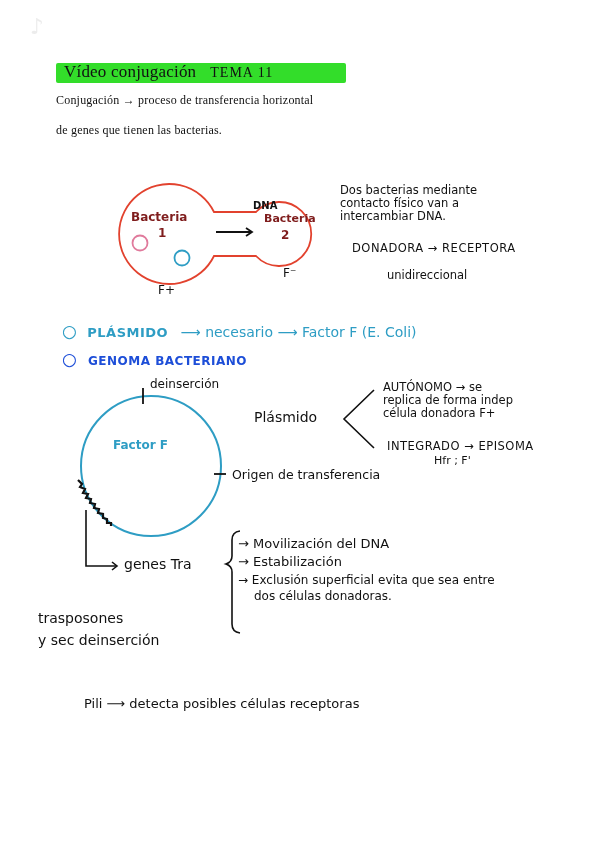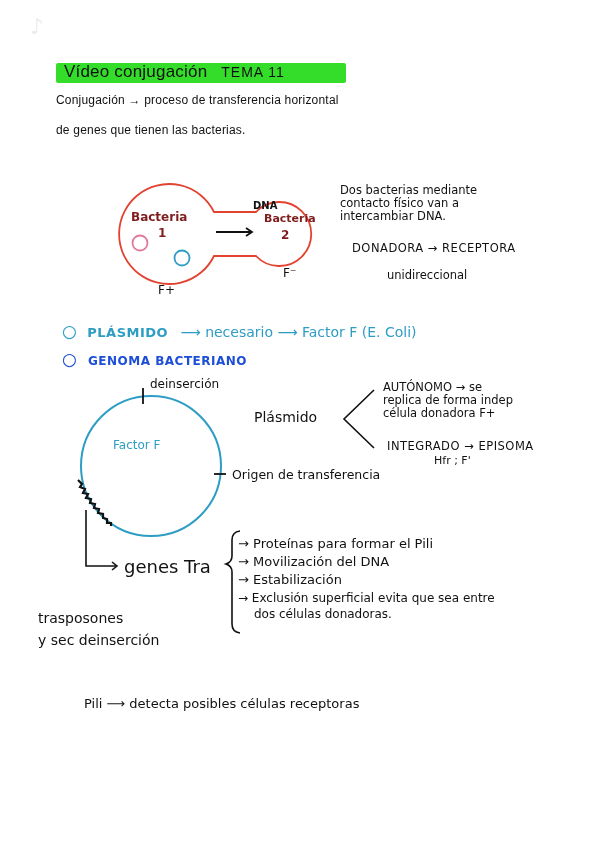--- a/index.html
+++ b/index.html
@@ -1,19 +1,19 @@
 <!DOCTYPE html>
 <html><head>
 <meta charset="utf-8">
 <style>
   html, body { margin:0; padding:0; background:#ffffff; }
   body { width:600px; height:848px; position:relative; overflow:hidden;
          font-family:"DejaVu Sans", sans-serif; color:#111; }
   .abs { position:absolute; white-space:nowrap; }
-  .hand { font-family:Liberation Sans, sans-serif; letter-spacing:0.2px; }
+  .hand { font-family:Liberation Serif, serif; letter-spacing:0.2px; }
   .watermark { left:30px; top:14px; width:14px; height:30px; color:#ececec; font-size:22px; }
   .title-hl { left:56px; top:63px; width:290px; height:20px; background:#33dd2a; border-radius:2px; }
   .title { left:64px; top:62px; font-size:17px; color:#111; }
   .title .tema { font-size:14px; margin-left:14px; letter-spacing:1px; }
   .line1 { left:56px; top:93px; font-size:12px; }
   .line2 { left:56px; top:123px; font-size:12px; }
   .lbl-red { color:#7f1d1d; font-weight:bold; font-size:12px; }
   .note { font-size:11.5px; line-height:13px; }
   .caps { font-size:12px; letter-spacing:0.5px; }
   .blue { color:#2e9dc4; }
@@ -76,36 +76,35 @@
 <div class="abs blue" style="left:62px;top:321px;font-size:14px;">
   <span style="font-size:17px;">○</span>
   <span class="caps" style="font-size:13px;margin-left:6px;font-weight:bold;">PLÁSMIDO</span>
   <span style="margin-left:8px;font-size:14px;">⟶ necesario ⟶ Factor F (E. Coli)</span>
 </div>
 <div class="abs pink" style="left:62px;top:349px;">
   <span style="font-size:17px;">○</span>
   <span class="caps" style="font-size:12px;margin-left:6px;font-weight:bold;">GENOMA BACTERIANO</span>
 </div>
 
-<div class="abs blue" style="left:113px;top:438px;font-size:12px;font-weight:normal;">Factor F</div>
+<div class="abs blue" style="left:113px;top:438px;font-size:12px;font-weight:bold;">Factor F</div>
 <div class="abs" style="left:150px;top:377px;font-size:12px;">deinserción</div>
 <div class="abs" style="left:232px;top:467px;font-size:12.5px;">Origen de transferencia</div>
 
 <div class="abs" style="left:254px;top:409px;font-size:14px;">Plásmido</div>
 <div class="abs note" style="left:383px;top:381px;">
   <div>AUTÓNOMO → se</div>
   <div>replica de forma indep</div>
   <div>célula donadora F+</div>
 </div>
 <div class="abs caps" style="left:387px;top:439px;font-size:11.5px;">INTEGRADO → EPISOMA</div>
 <div class="abs" style="left:434px;top:454px;font-size:11px;">Hfr ; F'</div>
 
-<div class="abs" style="left:124px;top:556px;font-size:18px;">genes Tra</div>
+<div class="abs" style="left:124px;top:556px;font-size:14px;">genes Tra</div>
 <div class="abs list-item" style="left:238px;top:535px;">
-  <div>→ Proteínas para formar el Pili</div>
   <div>→ Movilización del DNA</div>
   <div>→ Estabilización</div>
   <div style="font-size:12px;">→ Exclusión superficial evita que sea entre</div>
   <div style="padding-left:16px;font-size:12px;line-height:14px;">dos células donadoras.</div>
 </div>
 
 <div class="abs" style="left:38px;top:610px;font-size:14px;">trasposones</div>
 <div class="abs" style="left:38px;top:632px;font-size:14px;">y sec deinserción</div>
 
 <div class="abs" style="left:84px;top:696px;font-size:13px;">Pili ⟶  detecta posibles células receptoras</div>

